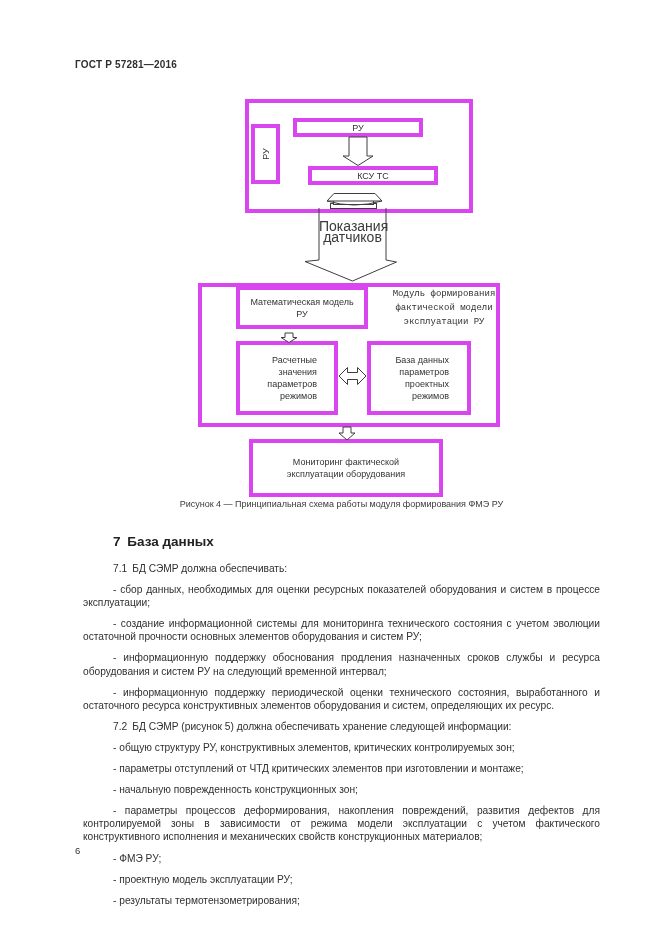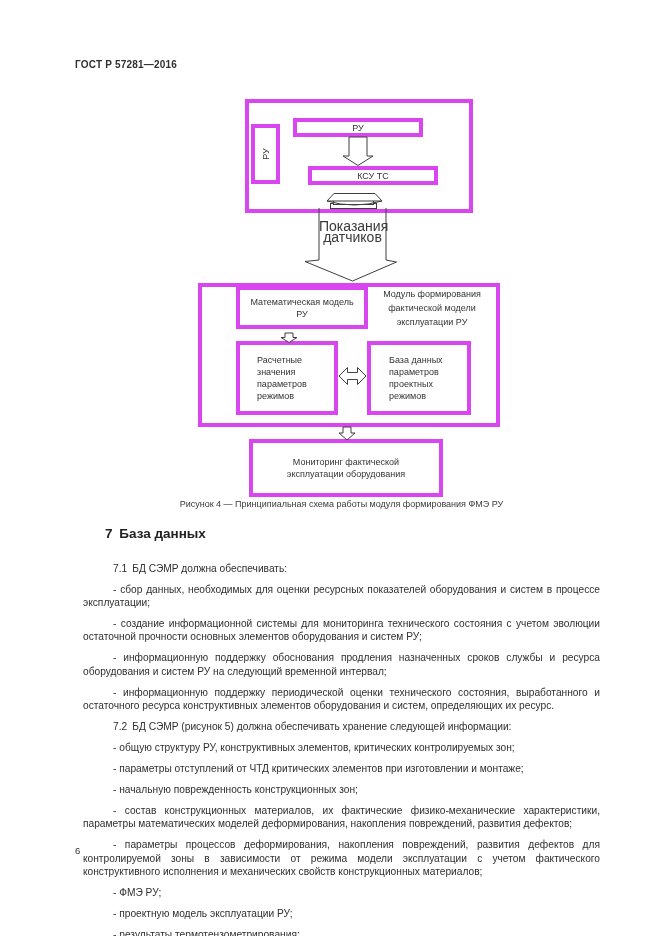--- a/index.html
+++ b/index.html
@@ -10,31 +10,31 @@
   }
   .abs{position:absolute;}
   .doc-header{left:75px;top:59px;font-size:10px;font-weight:bold;letter-spacing:.2px;}
   
   .dbox{position:absolute;border:4px solid #d946ef;background:#fff;box-sizing:border-box;}
   .cbox{display:flex;align-items:center;justify-content:center;text-align:center;
         font-size:9px;line-height:12px;color:#333;}
   .outer{background:transparent;}
   .vbox{display:flex;align-items:center;justify-content:center;}
   .vtext{transform:rotate(-90deg);font-size:9px;color:#333;white-space:nowrap;}
-  .module-title{left:370px;top:287px;width:124px;text-align:center;
-        font-size:9px;line-height:14px;color:#333;}
+  .module-title{left:382px;top:287px;width:124px;text-align:center;
+        font-size:9px;line-height:14px;color:#333;font-family:Liberation Mono, monospace;}
   .arrow-label{left:319px;top:221px;width:67px;text-align:center;
         font-size:14px;line-height:11px;color:#3a3a3a;}
   .inner-pad{display:flex;align-items:center;justify-content:center;}
-  .wrap-narrow{width:60px;text-align:left;}
+  .wrap-narrow{width:60px;text-align:right;}
   .wrap-mid{width:112px;text-align:center;}
   .wrap-mon{width:140px;text-align:center;}
   svg.overlay{position:absolute;left:0;top:0;pointer-events:none;}
   .caption{left:75px;top:499px;width:533px;text-align:center;font-size:9px;color:#3a3a3a;}
-  .heading{left:75px;top:526px;margin:0;font-size:13.5px;font-weight:bold;color:#222;
+  .heading{left:75px;top:526px;margin:8px;font-size:13.5px;font-weight:bold;color:#222;
         text-indent:30px;}
   .text{left:75px;top:554px;width:533px;}
   .text p{margin:8px;text-indent:30px;text-align:justify;font-size:10.2px;
         line-height:13.1px;color:#2f2f2f;}
   .page-number{left:75px;top:845px;font-size:9.5px;color:#333;}
 </style>
 </head>
 <body>
 
 <div class="abs doc-header">ГОСТ Р 57281—2016</div>
@@ -101,20 +101,19 @@
 <div class="abs text">
   <p>7.1 БД СЭМР должна обеспечивать:</p>
   <p>- сбор данных, необходимых для оценки ресурсных показателей оборудования и систем в процессе эксплуатации;</p>
   <p>- создание информационной системы для мониторинга технического состояния с учетом эволюции остаточной прочности основных элементов оборудования и систем РУ;</p>
   <p>- информационную поддержку обоснования продления назначенных сроков службы и ресурса оборудования и систем РУ на следующий временной интервал;</p>
   <p>- информационную поддержку периодической оценки технического состояния, выработанного и остаточного ресурса конструктивных элементов оборудования и систем, определяющих их ресурс.</p>
   <p>7.2 БД СЭМР (рисунок 5) должна обеспечивать хранение следующей информации:</p>
   <p>- общую структуру РУ, конструктивных элементов, критических контролируемых зон;</p>
   <p>- параметры отступлений от ЧТД критических элементов при изготовлении и монтаже;</p>
   <p>- начальную поврежденность конструкционных зон;</p>
-  <p>- состав конструкционных материалов, их фактические физико-механические характеристики, параметры математических моделей деформирования, накопления повреждений, развития дефектов;</p>
   <p>- параметры процессов деформирования, накопления повреждений, развития дефектов для контролируемой зоны в зависимости от режима модели эксплуатации с учетом фактического конструктивного исполнения и механических свойств конструкционных материалов;</p>
   <p>- ФМЭ РУ;</p>
   <p>- проектную модель эксплуатации РУ;</p>
   <p>- результаты термотензометрирования;</p>
 </div>
 
 <div class="abs page-number">6</div>
 
 </body></html>

